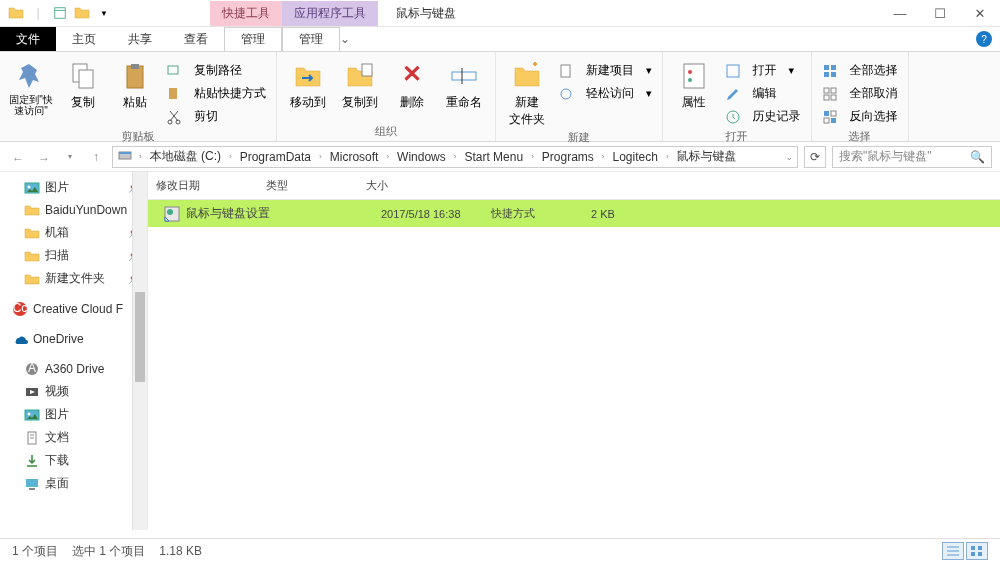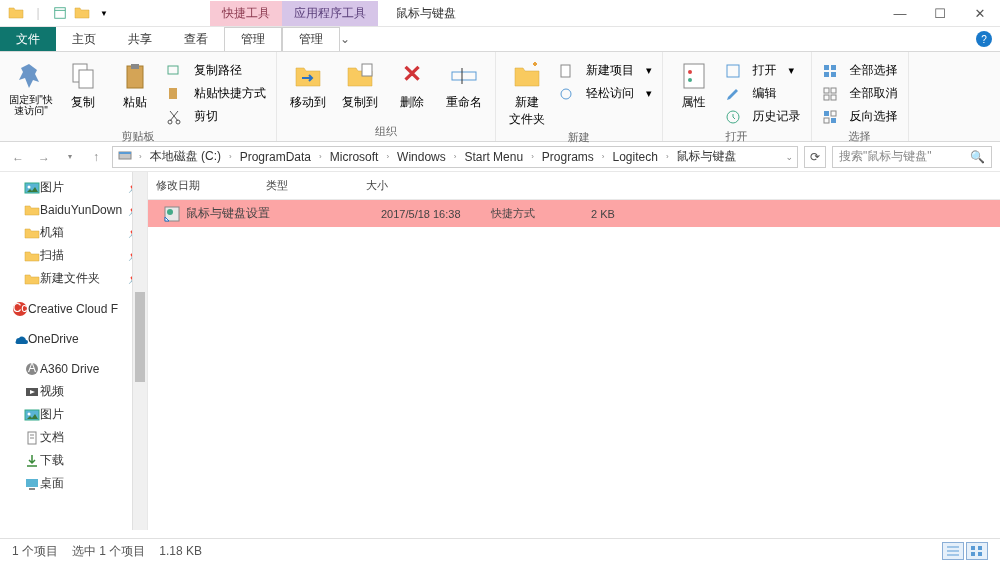--- a/index.html
+++ b/index.html
@@ -9,21 +9,21 @@
 .qat-icon{width:20px;height:20px;display:flex;align-items:center;justify-content:center}
 .tab-tools{display:flex;margin-left:90px}
 .tool-tab{padding:4px 12px;font-size:12px}
 .tool-tab.pink{background:#f8c9d4;color:#8b3a4f}
 .tool-tab.purple{background:#d6c5e8;color:#5a3f7a}
 .title-text{margin-left:18px;color:#333}
 .win-controls{margin-left:auto;display:flex}
 .win-btn{width:40px;height:27px;display:flex;align-items:center;justify-content:center;color:#555;font-size:13px}
 .tabs-row{height:25px;display:flex;align-items:stretch;border-bottom:1px solid #d8d8d8}
 .tab{padding:4px 16px;color:#333;display:flex;align-items:center}
-.tab.active{background:#0f766e;color:#fff}
+.tab.active{background:#000000;color:#fff}
 .tab.context{border:1px solid #d0d0d0;border-bottom:none}
 .help-icon{margin-left:auto;margin-right:8px;width:16px;height:16px;border-radius:50%;background:#1979ca;color:#fff;display:flex;align-items:center;justify-content:center;font-size:10px;align-self:center}
 .dropdown-arrow{margin-right:4px;color:#666;align-self:center}
 .ribbon{height:90px;background:#fafafa;border-bottom:1px solid #d8d8d8;display:flex}
 .ribbon-group{display:flex;flex-direction:column;padding:4px 8px 2px;border-right:1px solid #e8e8e8}
 .ribbon-group-content{display:flex;gap:6px;flex:1}
 .ribbon-group-label{text-align:center;color:#666;font-size:11px;padding-top:2px}
 .ribbon-btn-large{display:flex;flex-direction:column;align-items:center;justify-content:flex-start;width:46px;text-align:center;font-size:11px;padding-top:4px}
 .ribbon-btn-large .icon-box{width:32px;height:32px;margin-bottom:2px}
 .ribbon-stack{display:flex;flex-direction:column;gap:2px;justify-content:flex-start;padding-top:4px}
@@ -31,35 +31,35 @@
 .ribbon-btn-small .icon-sm{width:16px;height:16px;display:inline-block}
 .addressbar{height:30px;display:flex;align-items:center;padding:0 8px;border-bottom:1px solid #e8e8e8;gap:6px}
 .nav-arrow{width:20px;height:20px;color:#888;display:flex;align-items:center;justify-content:center}
 .breadcrumb{display:flex;align-items:center;flex:1;border:1px solid #ccc;height:22px;padding:0 4px;gap:2px}
 .crumb{display:flex;align-items:center;font-size:12px;color:#333;padding:0 2px}
 .crumb-sep{color:#888;font-size:8px;padding:0 4px}
 .refresh-btn{width:22px;height:22px;border:1px solid #ccc;display:flex;align-items:center;justify-content:center;color:#555}
 .searchbox{width:160px;height:22px;border:1px solid #ccc;display:flex;align-items:center;padding:0 6px;color:#888;font-size:11px}
 .content{display:flex;height:358px}
 .sidebar{width:148px;border-right:1px solid #e8e8e8;overflow:hidden;padding:4px 0;position:relative}
-.tree-item{display:flex;align-items:center;padding:3px 6px 3px 12px;font-size:12px;color:#333;white-space:nowrap}
+.tree-item{display:flex;align-items:center;gap:5px;padding:3px 6px 3px 12px;font-size:12px;color:#333;white-space:nowrap}
 .tree-item.indent{padding-left:24px}
 .tree-icon{width:16px;height:16px;flex-shrink:0}
 .tree-spacer{height:8px}
 .sidebar-scroll{position:absolute;right:0;top:0;bottom:0;width:15px;background:#f0f0f0;border-left:1px solid #e0e0e0}
 .sidebar-scroll-thumb{position:absolute;left:2px;right:2px;top:120px;height:90px;background:#c0c0c0}
 .filepane{flex:1;display:flex;flex-direction:column}
 .columns{display:flex;border-bottom:1px solid #e8e8e8;padding:4px 0}
 .col{padding:2px 8px;color:#444;font-size:11px}
 .col-name{width:225px;padding-left:16px}
 .col-date{width:110px}
 .col-type{width:100px}
 .col-size{width:60px;}
 .file-row{display:flex;align-items:center;padding:3px 0}
-.file-row.selected{background:#fca5a5}
+.file-row.selected{background:#bef264}
 .file-row .col-name{display:flex;align-items:center;gap:6px}
 .file-icon{width:16px;height:16px}
 .statusbar{position:absolute;bottom:0;left:0;right:0;height:25px;border-top:1px solid #e0e0e0;display:flex;align-items:center;padding:0 12px;gap:14px;font-size:11px;color:#555}
 .view-toggles{margin-left:auto;display:flex;gap:2px}
 .view-toggle{width:22px;height:18px;border:1px solid #8aaed6;display:flex;align-items:center;justify-content:center;background:#e6f0fa}
 .folder-icon{fill:#f9ca5f;stroke:#d6a53a;stroke-width:.5}
 .x-red{color:#d13438;font-size:24px;font-weight:bold}
 </style>
 </head>
 <body>

